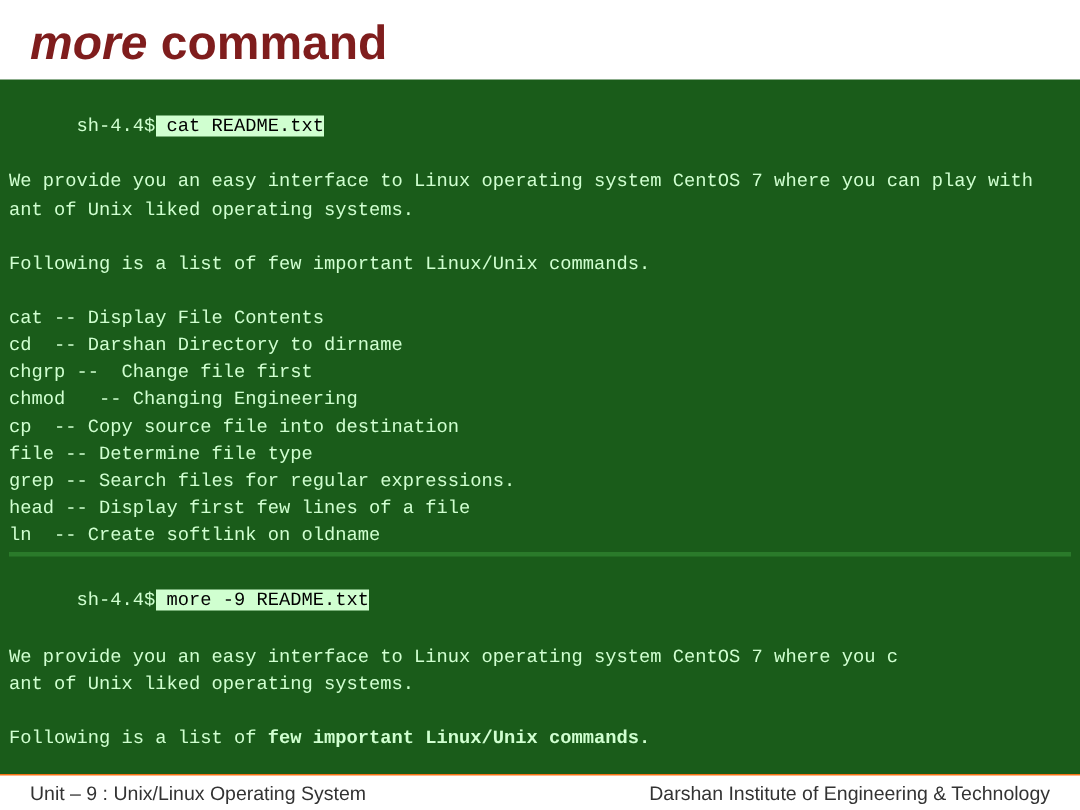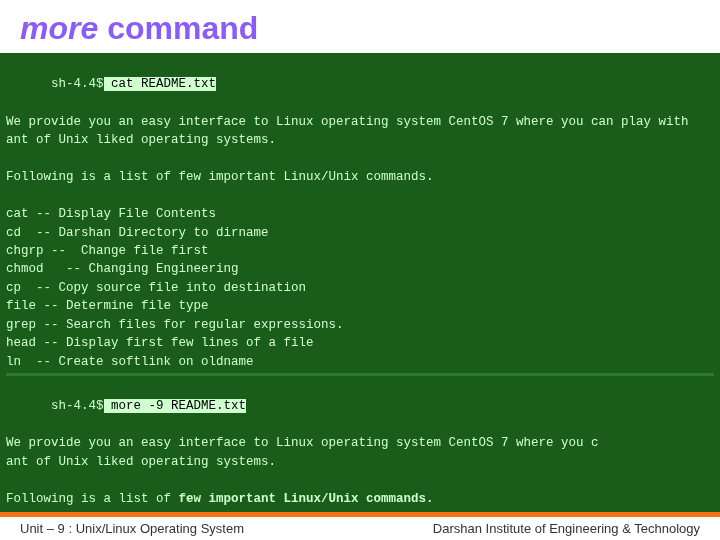--- a/index.html
+++ b/index.html
@@ -19,40 +19,39 @@
     }
 
     .header {
       padding: 10px 20px 6px 20px;
       background: #fff;
     }
 
     .title {
       font-size: 32px;
       font-weight: bold;
-      color: #8b5cf6;
+      color: #7f1d1d;
       font-family: Arial, sans-serif;
     }
 
     .title-more {
       font-style: italic;
       font-weight: bold;
     }
 
     .terminal-area {
       flex: 1;
       background: #1a5c1a;
       color: #d0ffd0;
       font-family: 'Courier New', monospace;
       font-size: 12.5px;
       padding: 4px 6px;
       overflow: hidden;
       display: flex;
       flex-direction: column;
-      justify-content: space-between;
     }
 
     .cmd-highlight {
       background: #d0ffd0;
       color: #000;
       font-family: 'Courier New', monospace;
       font-size: 12.5px;
       display: inline;
     }
 
@@ -70,21 +69,21 @@
       background: #2a7a2a;
       margin: 2px 0;
     }
 
     .footer {
       background: #fff;
       display: flex;
       justify-content: space-between;
       align-items: center;
       padding: 4px 20px;
-      border-top: 5px solid #f97316;
+      border-top: 1px solid #f97316;
       font-size: 13px;
       color: #333;
     }
   </style>
 </head>
 <body>
 
 <div class="page-container">
 
   <div class="header">

